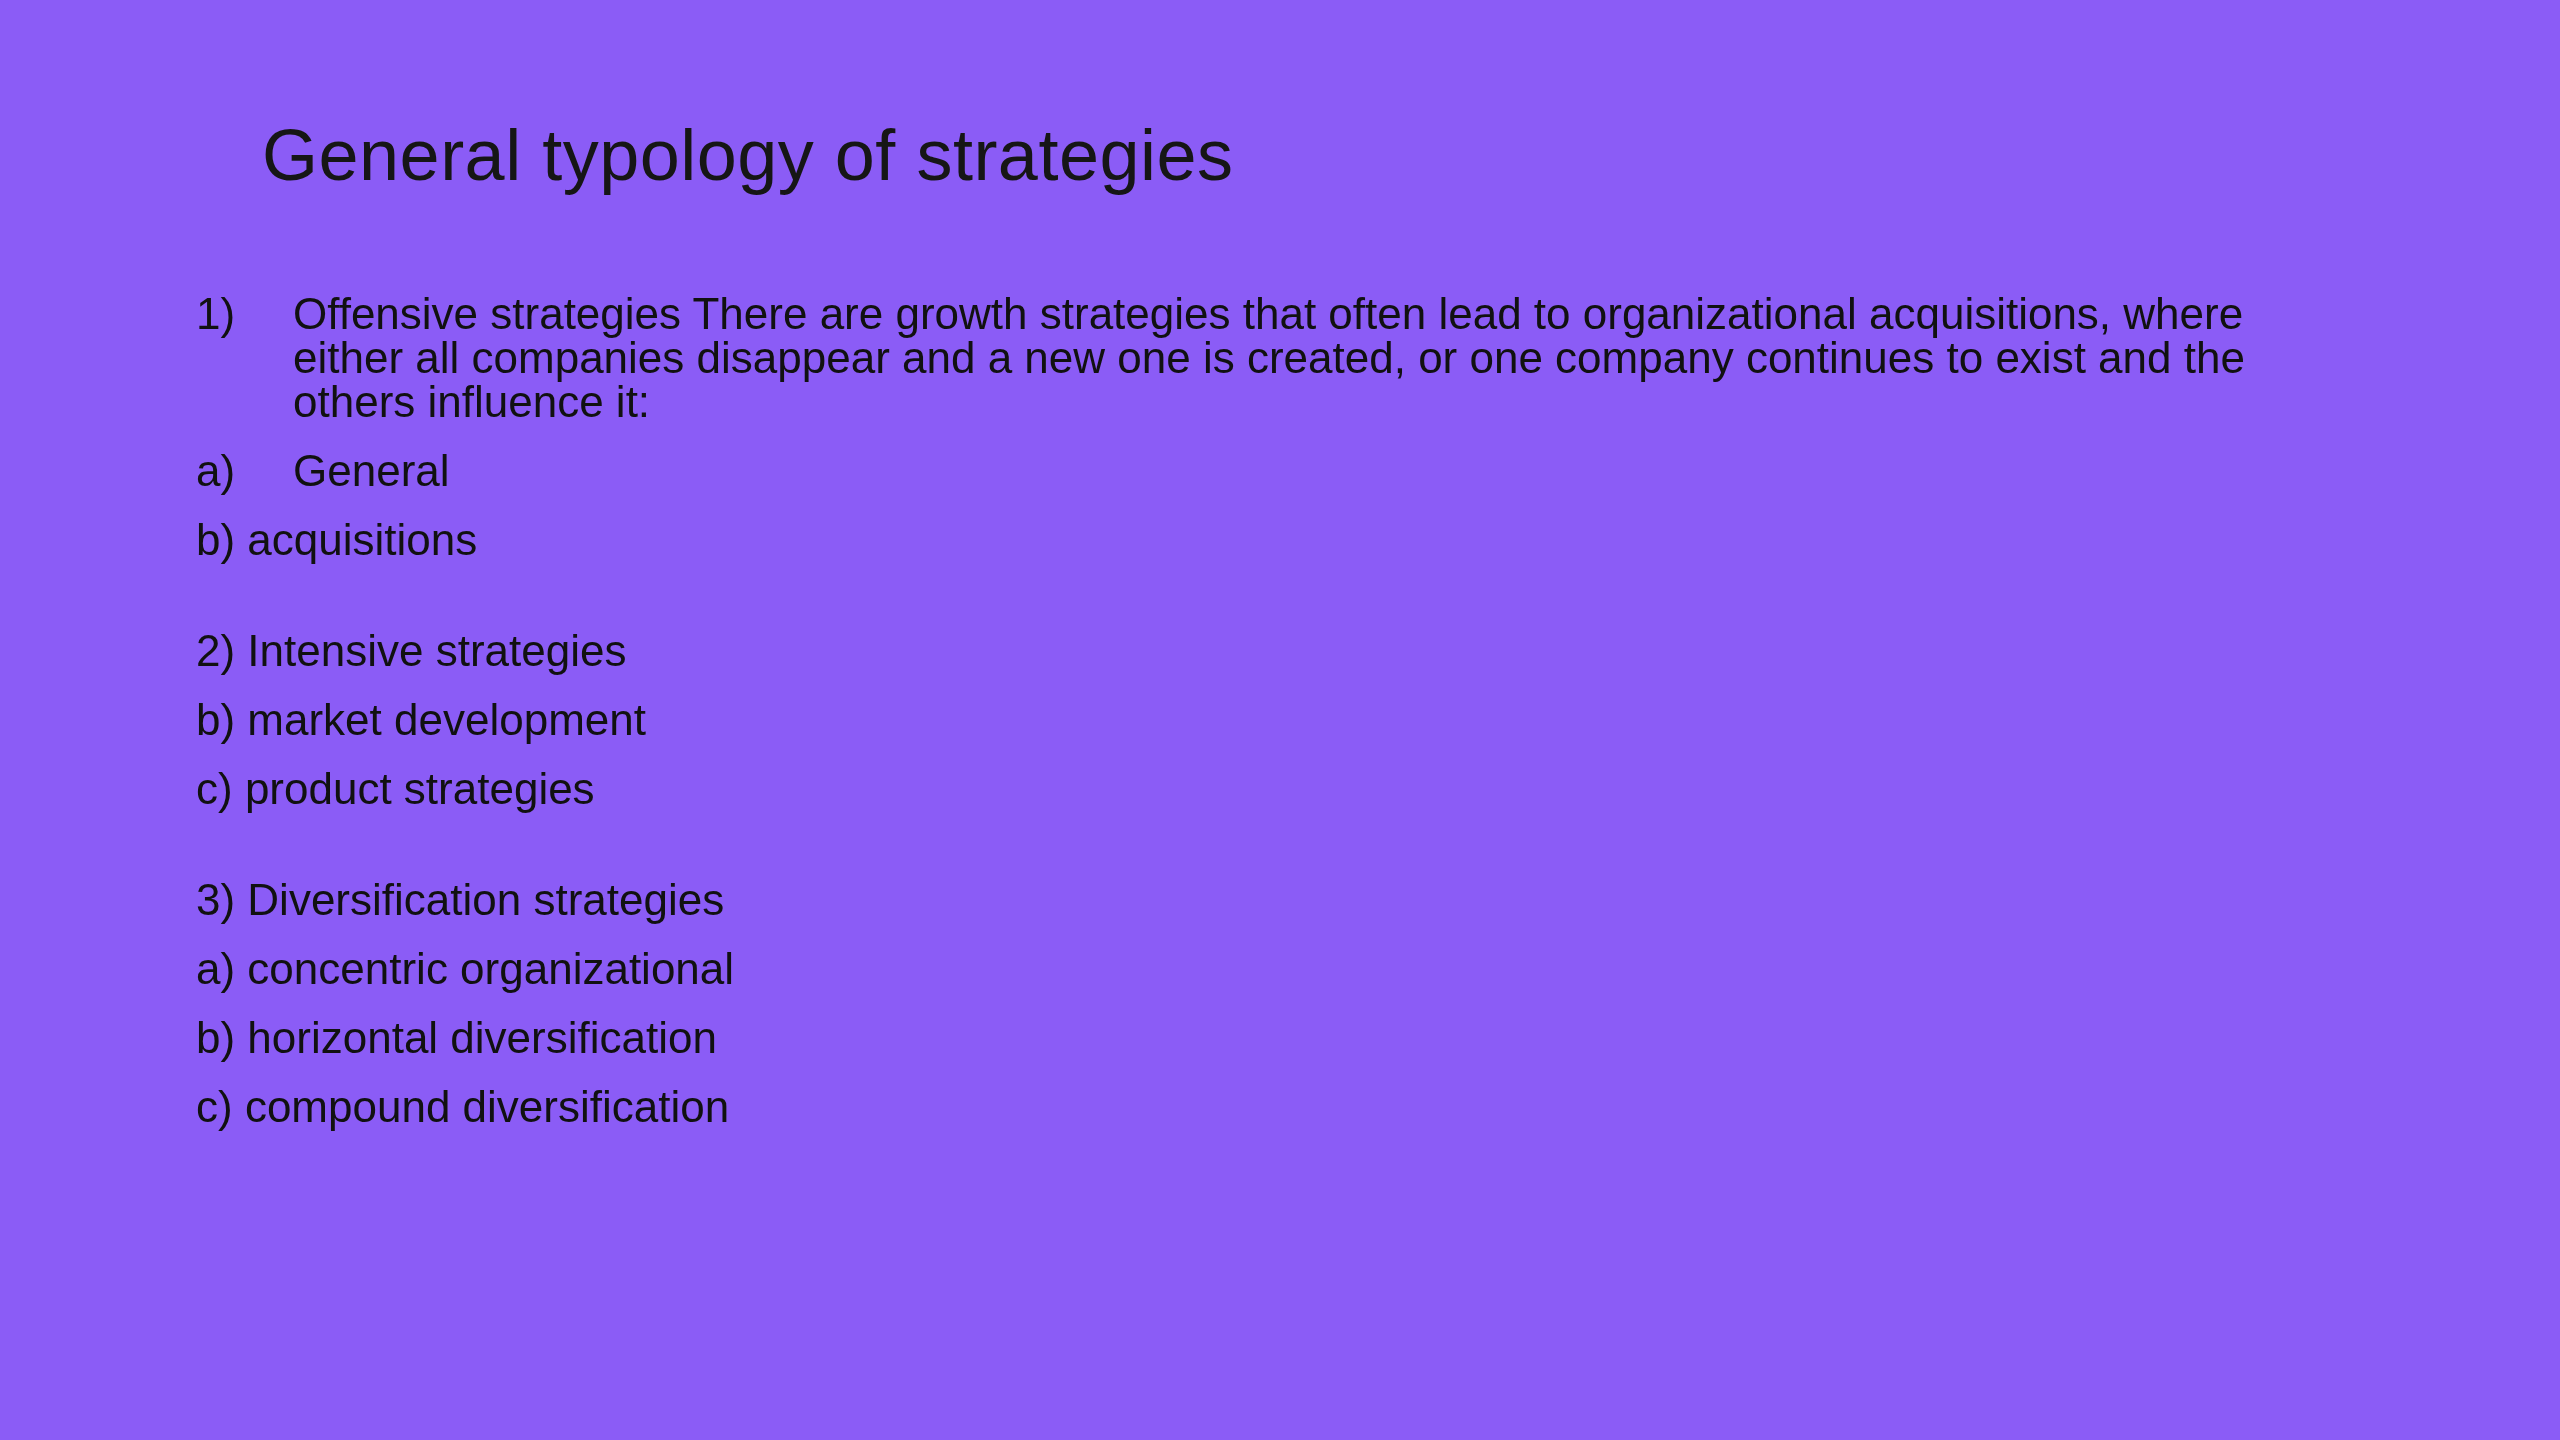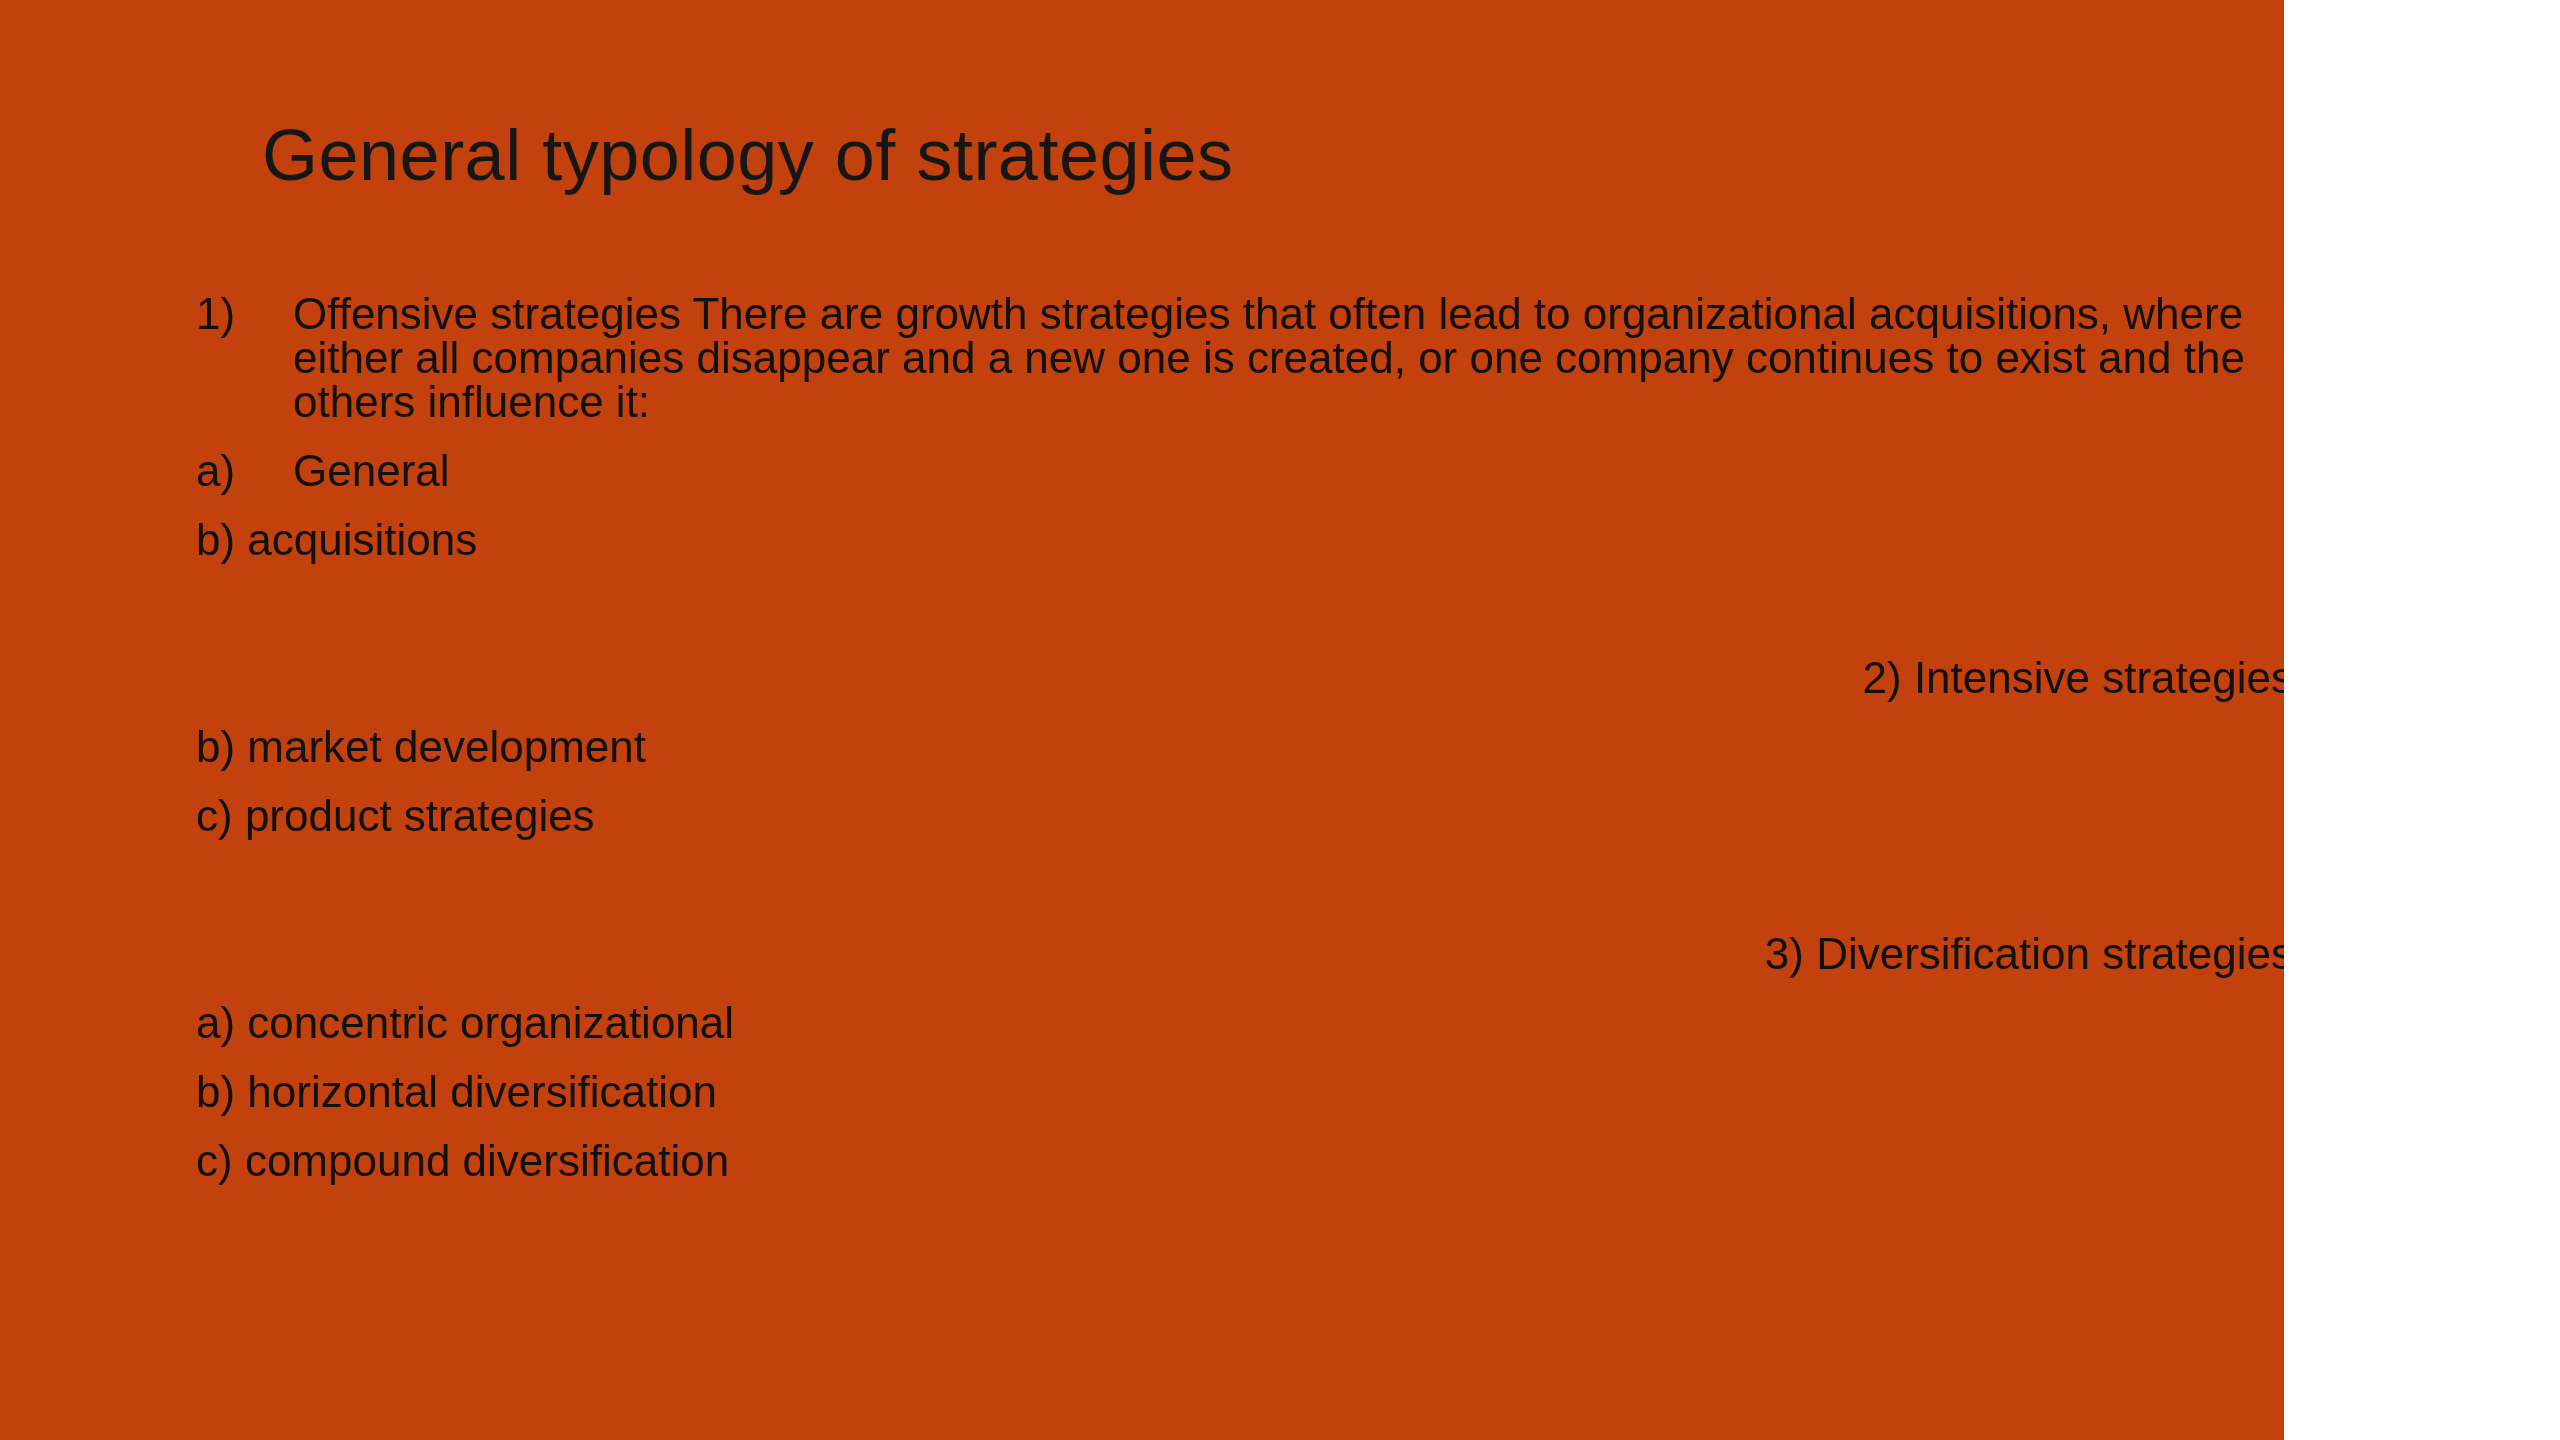--- a/index.html
+++ b/index.html
@@ -2,23 +2,23 @@
 <html><head>
 <meta charset="utf-8">
 <style>
   html, body {
     margin: 0;
     padding: 0;
     background: #ffffff;
   }
   #slide {
     position: relative;
-    width: 2284px;
+    width: 2560px;
     height: 1440px;
-    background: #c2410c;
+    background: #8b5cf6;
     overflow: hidden;
     font-family: "Liberation Sans", "DejaVu Sans", sans-serif;
     color: #111111;
   }
   .title {
     position: absolute;
     left: 262px;
     top: 116px;
     margin: 0;
     font-size: 72px;
@@ -45,22 +45,21 @@
     align-items: flex-start;
   }
   .para .marker {
     flex: 0 0 97px;
     width: 97px;
   }
   .para .body {
     flex: 1 1 auto;
   }
   .gap-before {
-    margin-top: 94px; 
-    text-align: right;
+    margin-top: 67px; 
   }
 </style>
 </head>
 <body>
 
 <div id="slide">
 
   <h1 class="title">General typology of strategies</h1>
 
   <div class="content">

